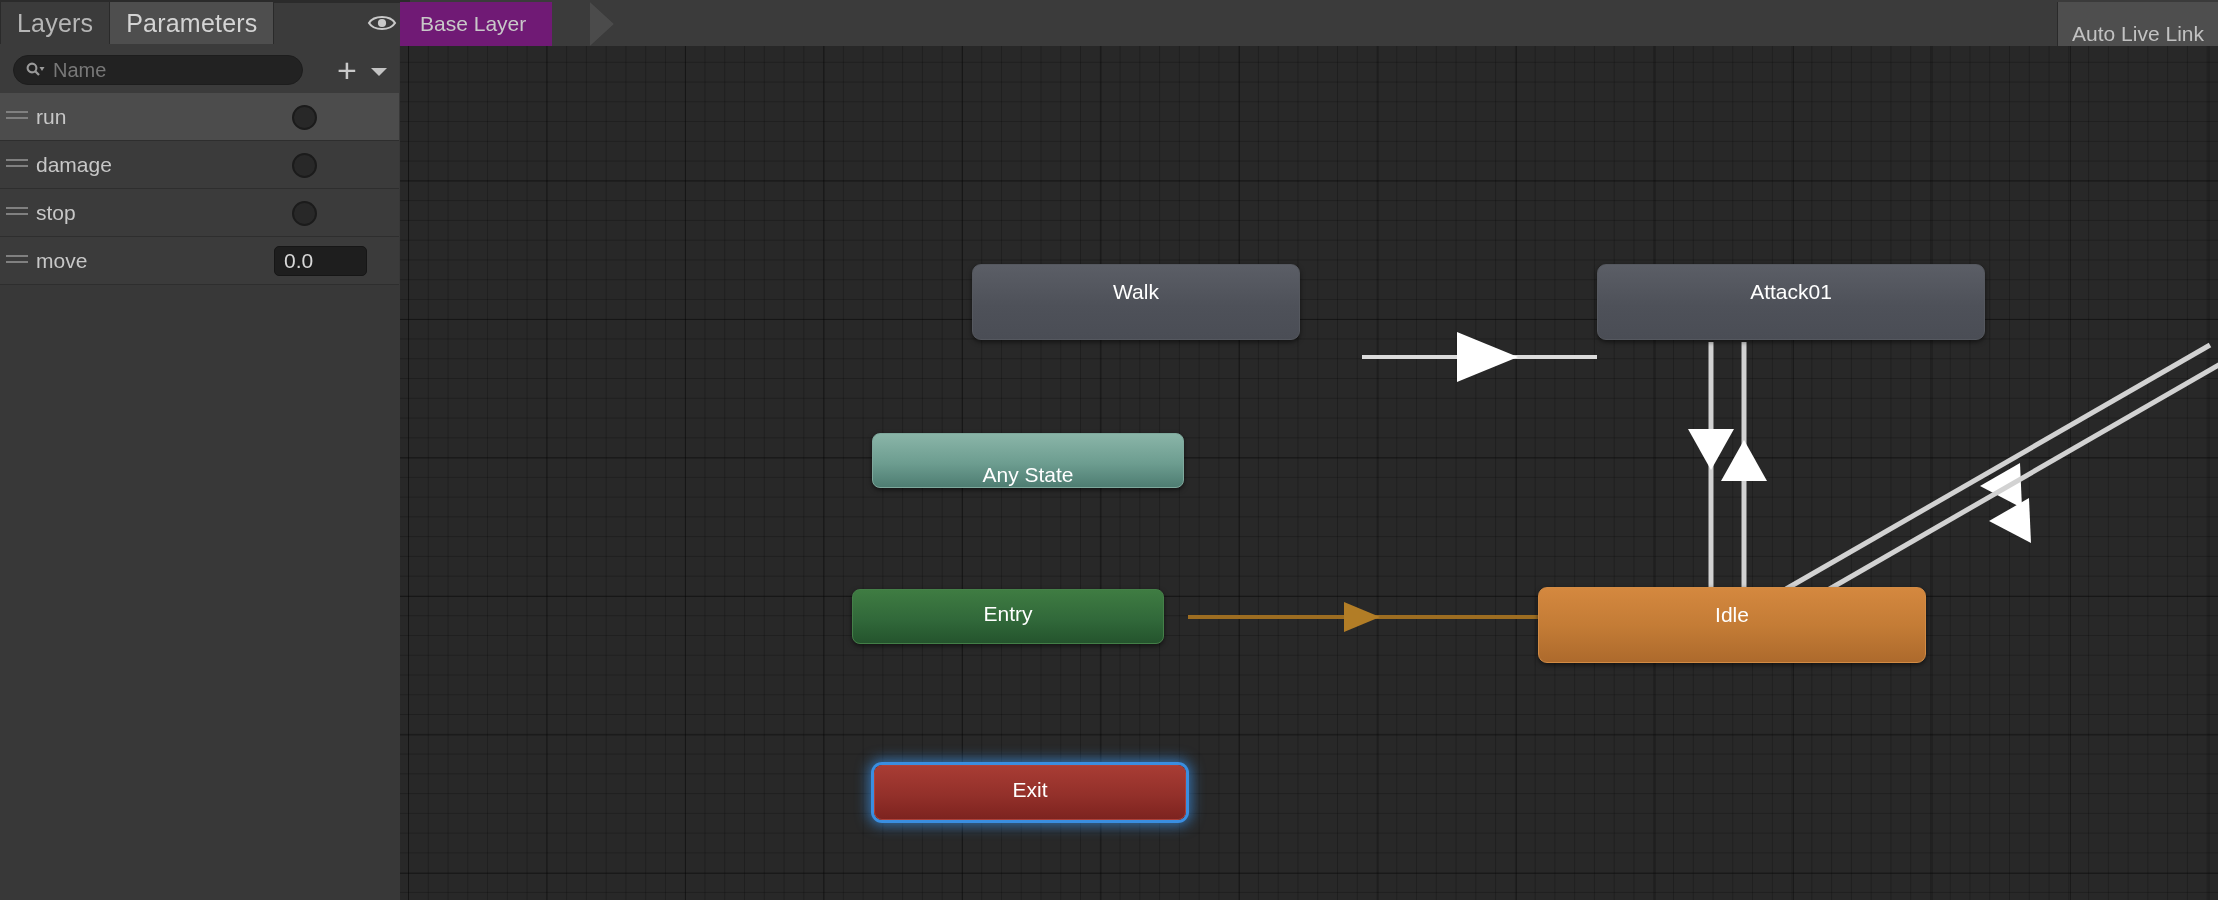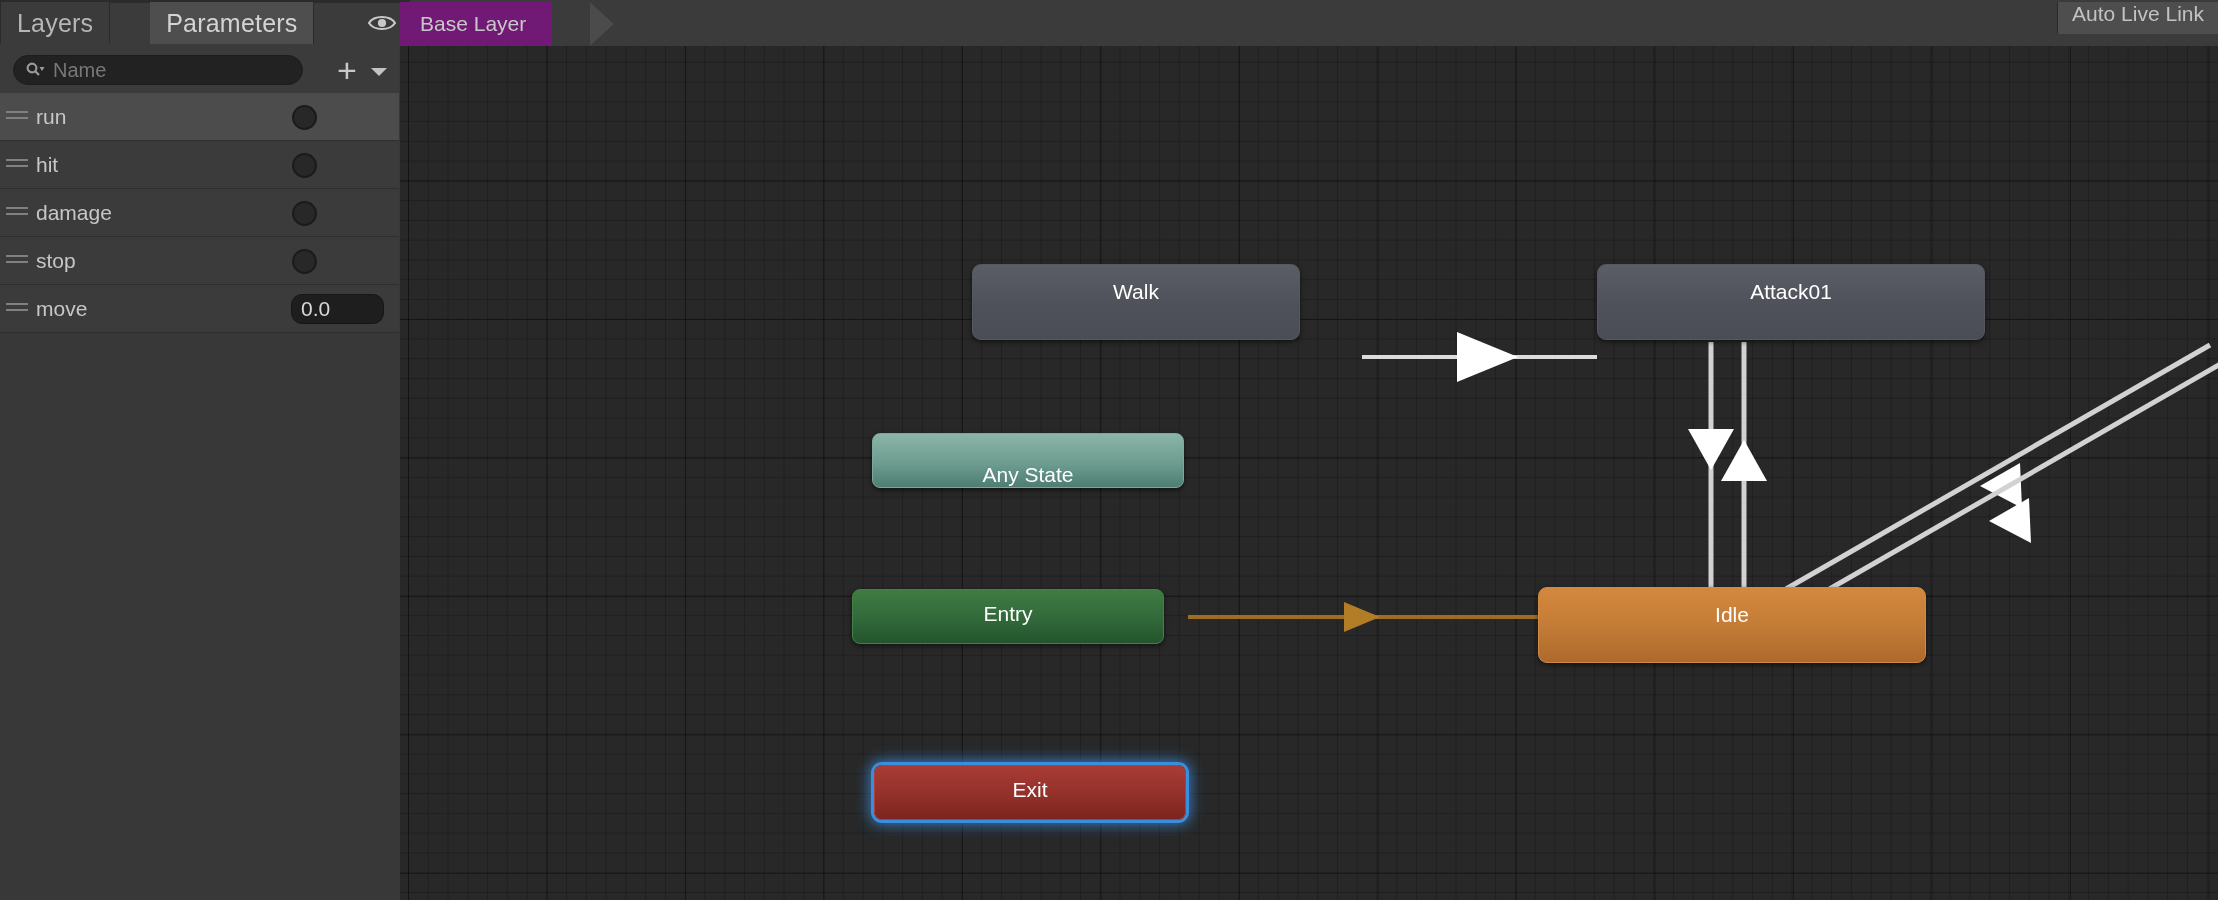--- a/index.html
+++ b/index.html
@@ -20,21 +20,21 @@
     position: absolute; left: 0; top: 2px; height: 44px; width: 400px;
     display: flex; align-items: stretch;
   }
   .tab {
     display: flex; align-items: center; justify-content: center;
     padding: 0 16px; height: 42px;
     color: #b6b6b6; font-size: 25px; letter-spacing: .2px;
     border-right: 1px solid #2a2a2a;
     background: #3b3b3b;
   }
-  .tab.active { background: #4e4e4e; color: #d4d4d4; margin-left: 40px; }
+  .tab.active { background: #4e4e4e; color: #d4d4d4; }
   .tab.first { border-left: 1px solid #2a2a2a; }
   .tab-accent {
     position: absolute; left: 0; top: 0; width: 410px; height: 3px;
     background: #2b2b2b;
   }
 
   .eye-btn {
     position: absolute; left: 362px; top: 4px; width: 40px; height: 38px;
     display: flex; align-items: center; justify-content: center;
   }
@@ -62,23 +62,23 @@
   }
   .crumb-arrow-outline {
     position: absolute; left: 190px; top: 0;
     width: 0; height: 0;
     border-top: 22px solid transparent;
     border-bottom: 22px solid transparent;
     border-left: 24px solid #2f2f2f;
   }
 
   .live-link {
-    position: absolute; right: 0; top: 2px; height: 32px;
+    position: absolute; right: 0; top: 2px; height: 44px;
     padding: 0 14px;
-    display: flex; align-items: flex-start;
+    display: flex; align-items: flex-end;
     color: #c2c2c2; font-size: 21px;
     background: #4e4e4e;
     border-left: 1px solid #2a2a2a;
   }
 
   
   .leftpanel {
     position: absolute; left: 0; top: 46px;
     width: 441px; height: 854px;
     background: #383838;
@@ -136,24 +136,24 @@
   }
   .pname {
     margin-left: 36px; color: #c7c7c7; font-size: 21px;
   }
   .trigger {
     position: absolute; left: 292px; top: 12px;
     width: 25px; height: 25px; border-radius: 50%;
     background: #282828; border: 2px solid #1b1b1b;
   }
   .floatfield {
-    position: absolute; left: 291px; top: 9px;
+    position: absolute; left: 274px; top: 9px;
     width: 93px; height: 30px;
     background: #1e1e1e; border: 1px solid #161616;
-    border-radius: 11px;
+    border-radius: 5px;
     display: flex; align-items: center;
     color: #d8d8d8; font-size: 21px;
   }
   .floatfield span { margin-left: 9px; }
   .listfiller { background: #383838; height: 560px; }
 
   
   .canvas {
     position: absolute; left: 400px; top: 46px;
     width: 1818px; height: 854px;
@@ -282,28 +282,20 @@
 
       <div class="paramrow hover">
         <span class="grip">
             <i></i>
             <i></i>
           </span>
         <span class="pname">run</span>
         <span class="trigger"></span>
       </div>
 
-      <div class="paramrow">
-        <span class="grip">
-            <i></i>
-            <i></i>
-          </span>
-        <span class="pname">hit</span>
-        <span class="trigger"></span>
-      </div>
 
       <div class="paramrow">
         <span class="grip">
             <i></i>
             <i></i>
           </span>
         <span class="pname">damage</span>
         <span class="trigger"></span>
       </div>
 

